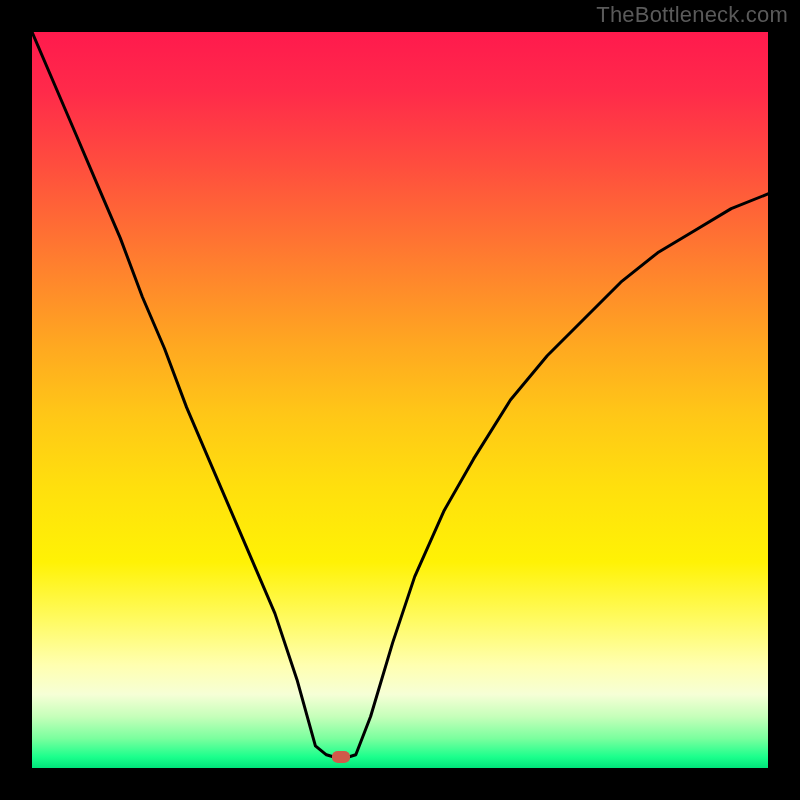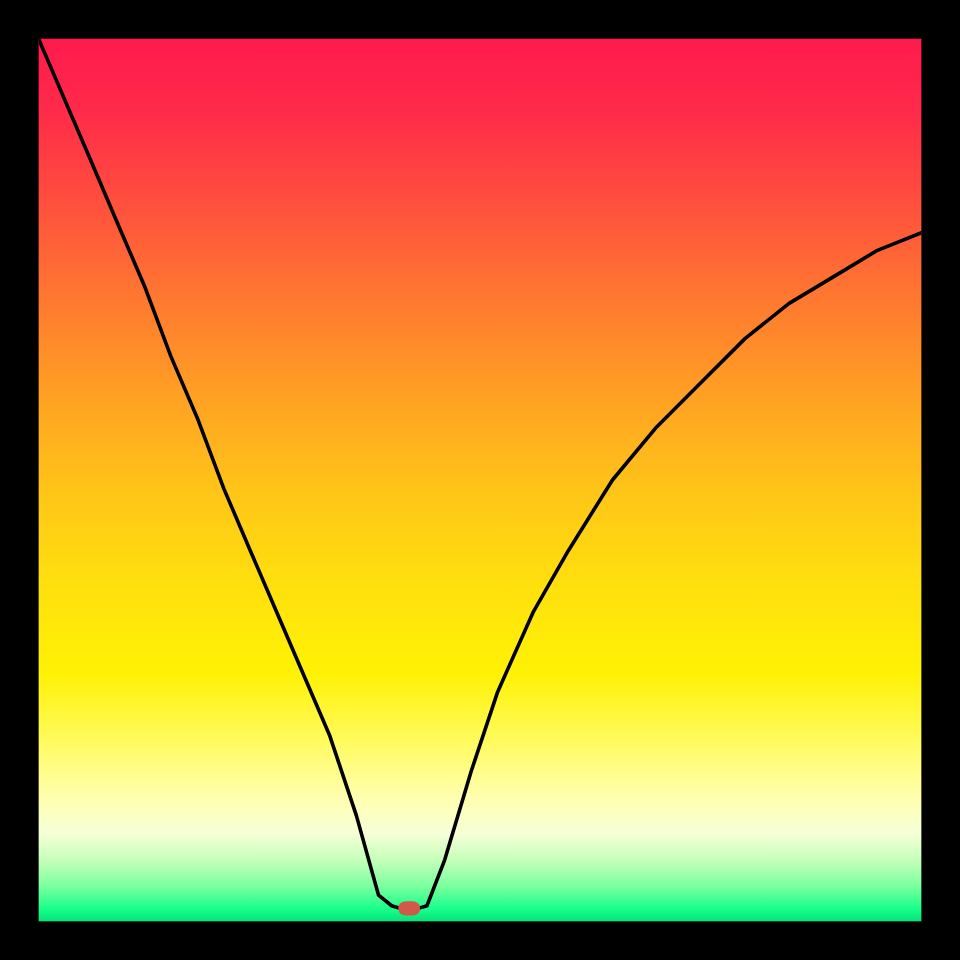--- a/index.html
+++ b/index.html
@@ -70,20 +70,21 @@
     background: #d05a4a;
     border-radius: 6px / 5px;
     transform: translate(-50%, -50%);
     z-index: 3;
   }
 </style>
 </head>
 <body>
 
 <div class="frame">
+  <div class="watermark">TheBottleneck.com</div>
 
   <div class="plot-area">
     <div class="gradient"></div>
 
     <svg class="curve-svg" viewBox="0 0 736 736" preserveAspectRatio="none">
       <path id="curve-path" d="M 0.0 0.0 L 22.1 51.5 L 44.2 103.0 L 66.2 154.6 L 88.3 206.1 L 110.4 265.0 L 132.5 316.5 L 154.6 375.4 L 176.6 426.9 L 198.7 478.4 L 220.8 529.9 L 242.9 581.4 L 265.0 647.7 L 283.4 713.9 L 294.4 722.8 L 294.4 722.8 L 301.8 725.0 L 309.1 725.0 L 316.5 725.0 L 323.8 722.8 L 323.8 722.8 L 338.6 684.5 L 360.6 610.9 L 382.7 544.6 L 412.2 478.4 L 441.6 426.9 L 478.4 368.0 L 515.2 323.8 L 552.0 287.0 L 588.8 250.2 L 625.6 220.8 L 662.4 198.7 L 699.2 176.6 L 736.0 161.9 " fill="none" stroke="#000000" stroke-width="3" stroke-linecap="round" stroke-linejoin="round"></path>
     </svg>
 
     <div id="marker" class="marker" style="left: 309.12px; top: 724.96px;"></div>
   </div>

